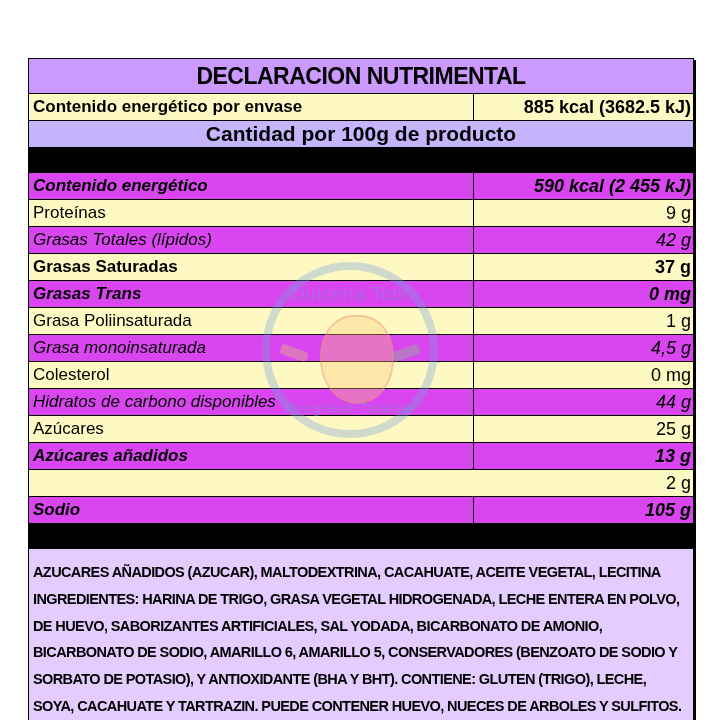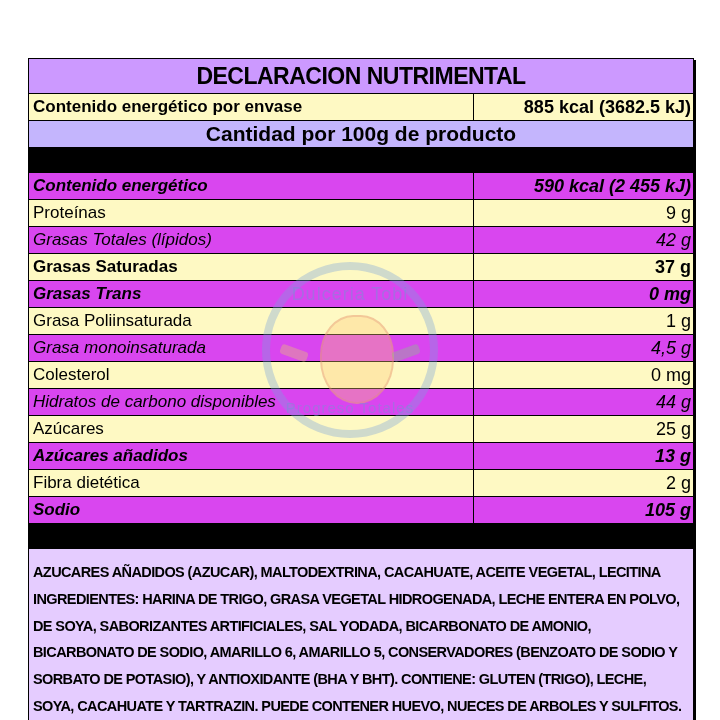--- a/index.html
+++ b/index.html
@@ -75,34 +75,33 @@
   </div>
   <div class="row white">
     <div class="c1">Azúcares</div>
     <div class="c2">25 g</div>
   </div>
   <div class="row purple">
     <div class="c1 bold">Azúcares añadidos</div>
     <div class="c2 bold">13 g</div>
   </div>
   <div class="row white">
-    <div class="c1">Fibra dietética</div>
     <div class="c2">2 g</div>
   </div>
   <div class="row purple">
     <div class="c1 bold">Sodio</div>
     <div class="c2 bold">105 g</div>
   </div>
 
   <div class="black"></div>
 
   <div class="ingredients">
     <div>AZUCARES AÑADIDOS (AZUCAR), MALTODEXTRINA, CACAHUATE, ACEITE VEGETAL, LECITINA</div>
     <div>INGREDIENTES: HARINA DE TRIGO, GRASA VEGETAL HIDROGENADA, LECHE ENTERA EN POLVO,</div>
-    <div>DE SOYA, SABORIZANTES ARTIFICIALES, SAL YODADA, BICARBONATO DE AMONIO,</div>
+    <div>DE HUEVO, SABORIZANTES ARTIFICIALES, SAL YODADA, BICARBONATO DE AMONIO,</div>
     <div>BICARBONATO DE SODIO, AMARILLO 6, AMARILLO 5, CONSERVADORES (BENZOATO DE SODIO Y</div>
     <div>SORBATO DE POTASIO), Y ANTIOXIDANTE (BHA Y BHT). CONTIENE: GLUTEN (TRIGO), LECHE,</div>
     <div>SOYA, CACAHUATE Y TARTRAZIN. PUEDE CONTENER HUEVO, NUECES DE ARBOLES Y SULFITOS.</div>
   </div>
 </div>
 
 <div class="watermark">
   <div class="wm-text-top">Dulceria Tobi</div>
   <div class="wm-candy-l"></div>
   <div class="wm-face"></div>

